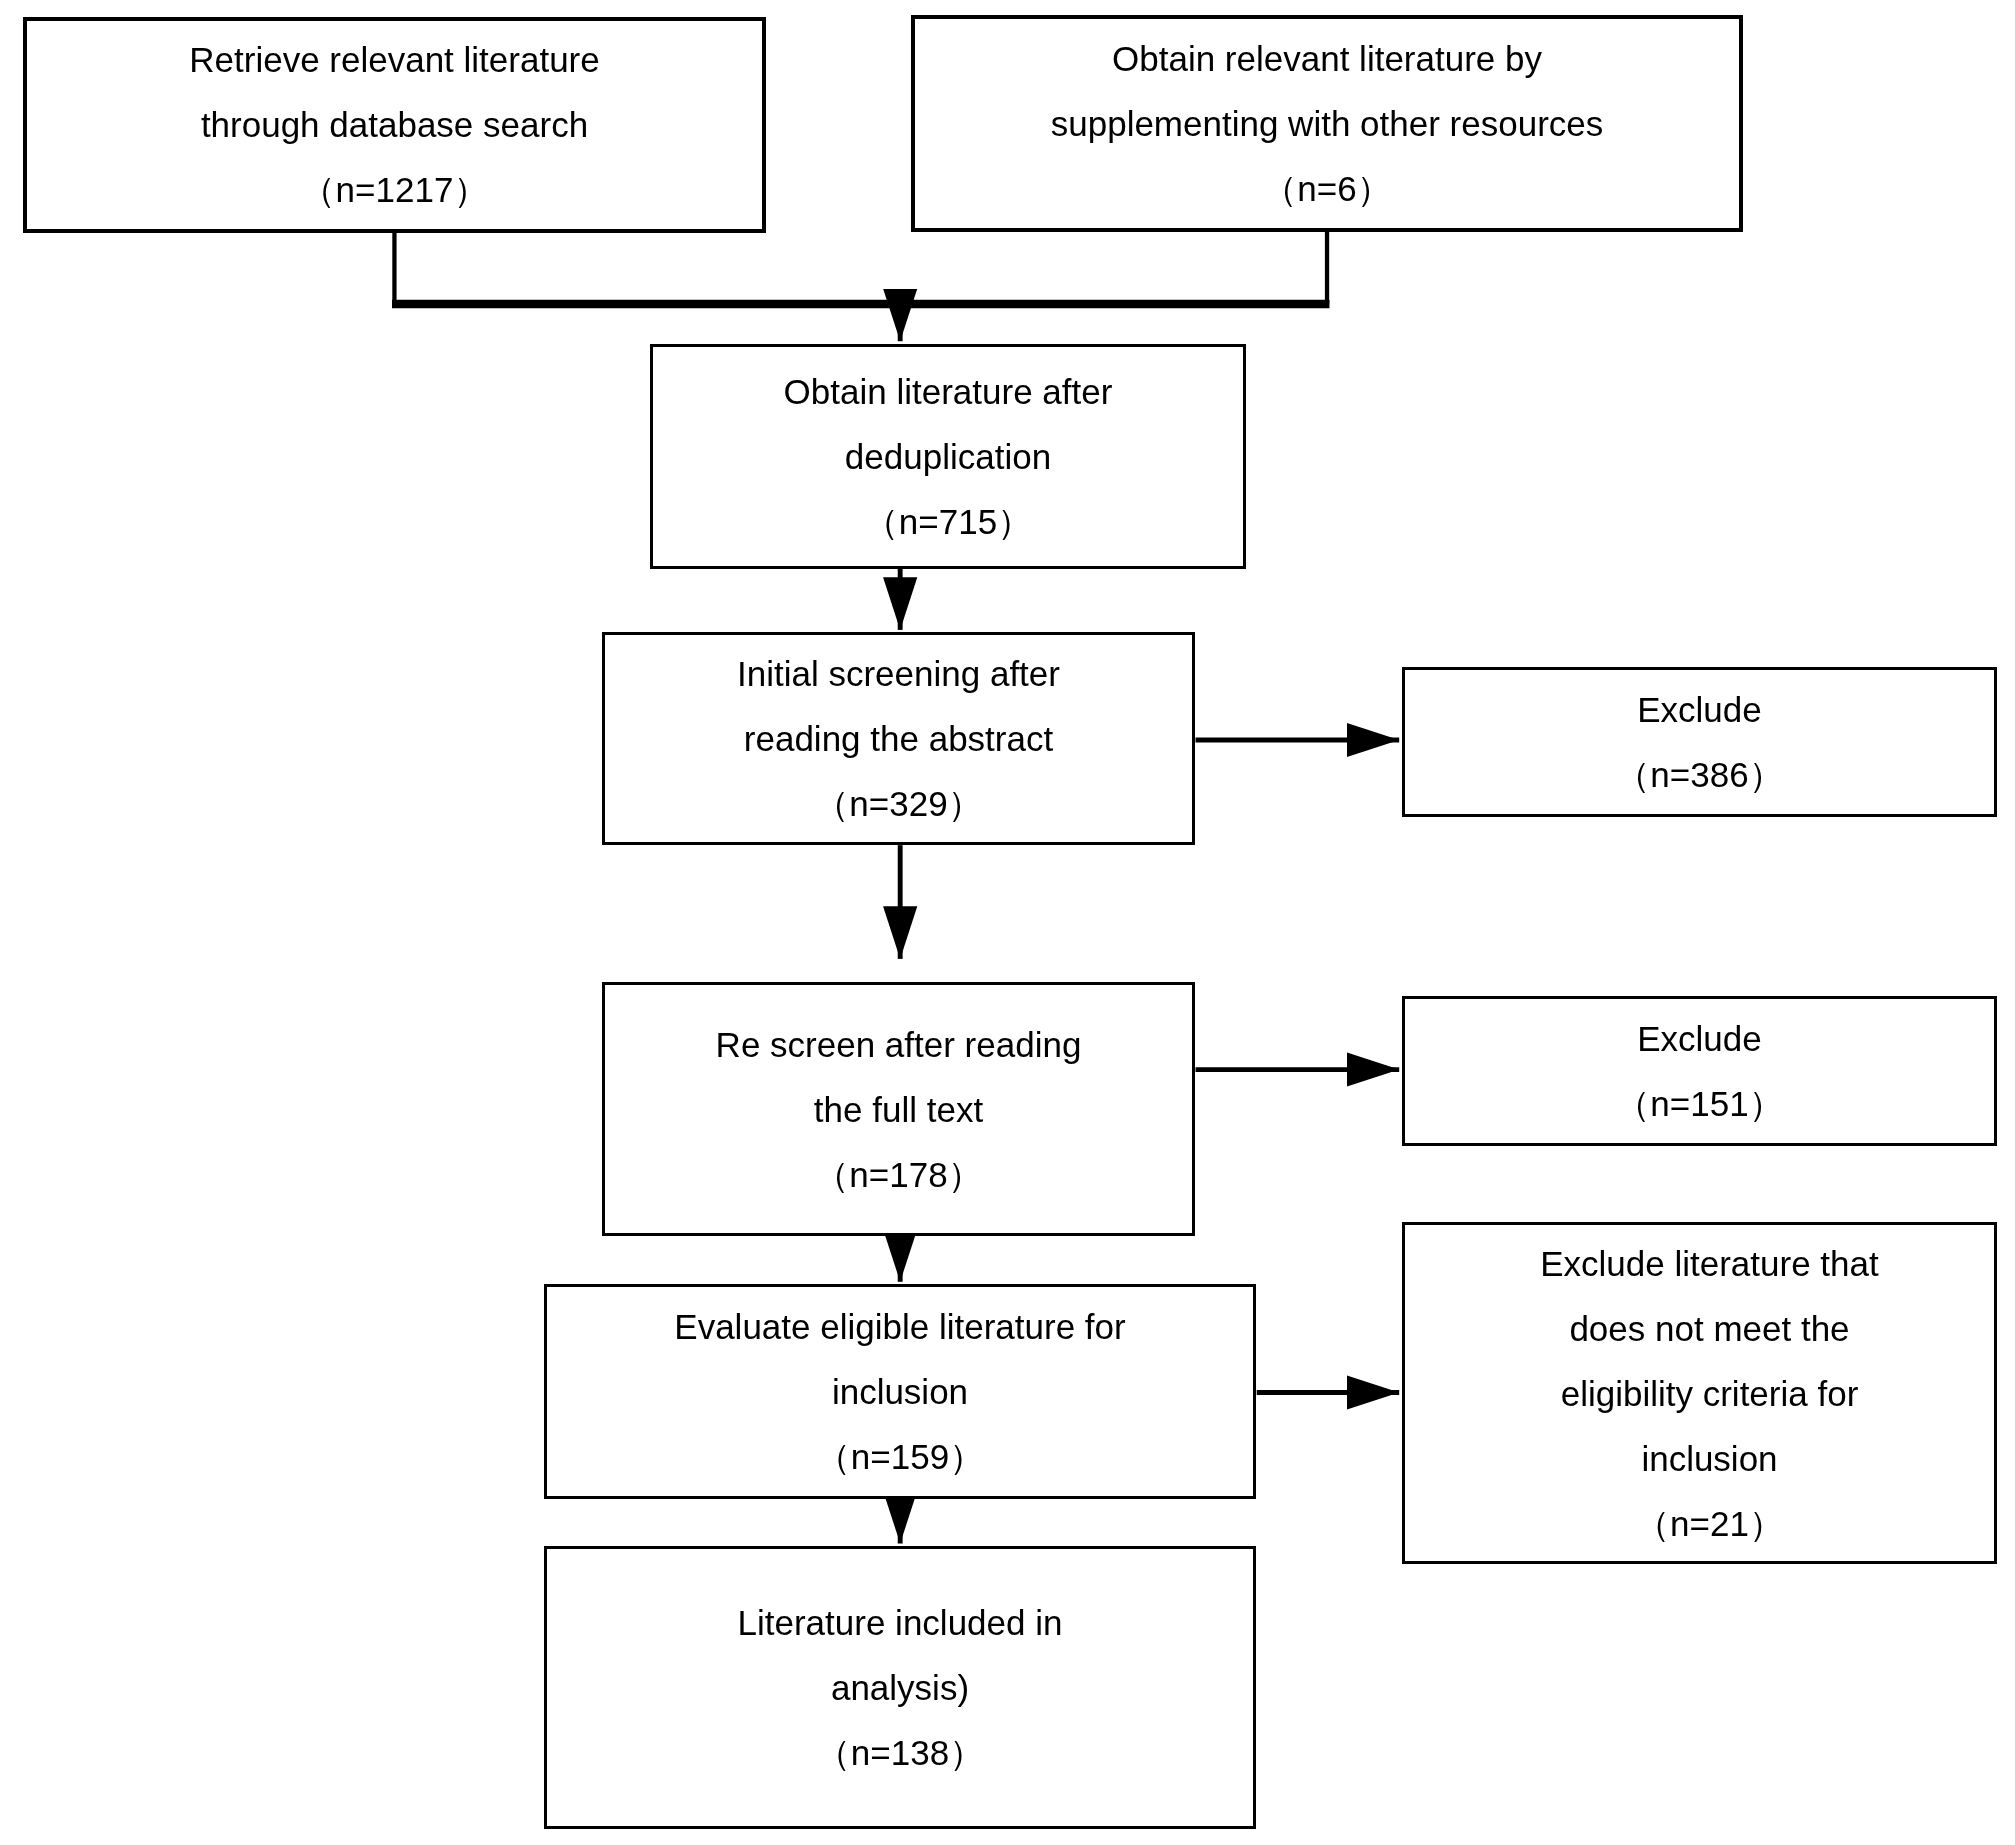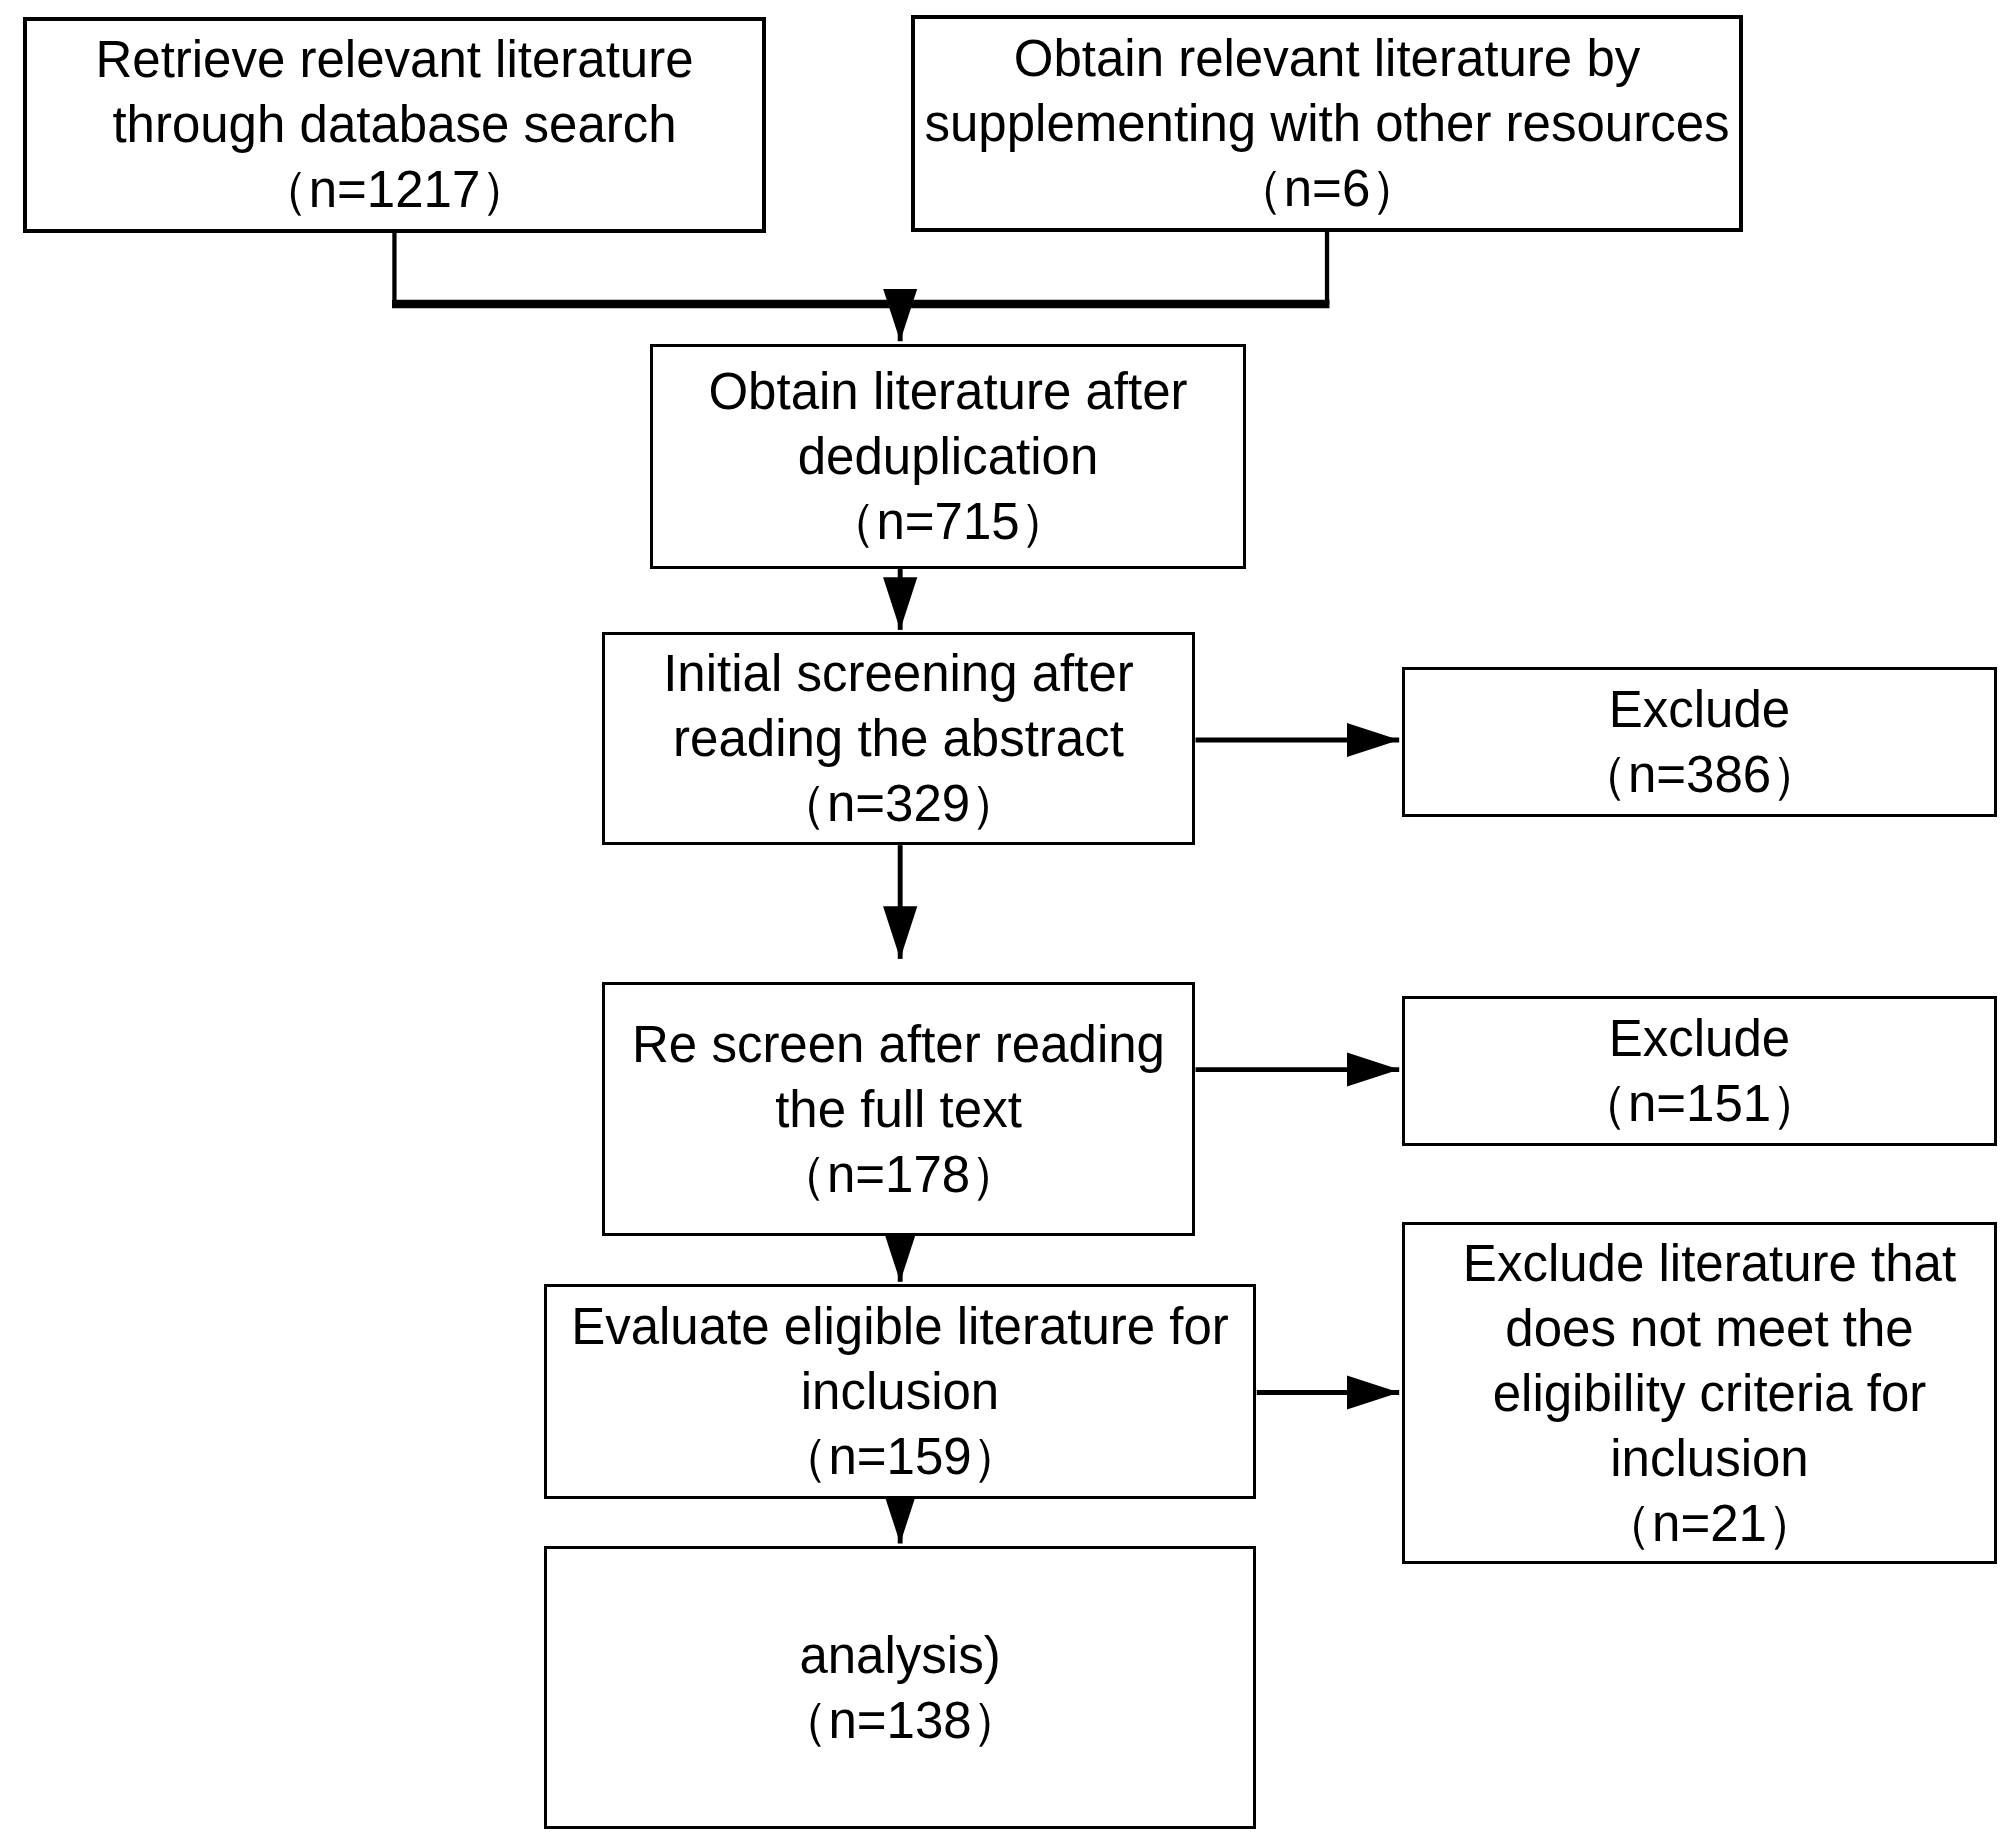--- a/index.html
+++ b/index.html
@@ -32,21 +32,21 @@
     display: flex;
     flex-direction: column;
     justify-content: center;
     align-items: center;
     text-align: center;
   }
   .flow-box.thick {
     border-width: 4.3px;
   }
   .flow-box .line {
-    font-size: 51px;
+    font-size: 35px;
     line-height: 65px;
     white-space: nowrap;
   }
 </style>
 </head>
 <body>
 
 <div class="canvas">
 
   <svg class="connectors" viewBox="0 0 3295 3017" xmlns="http://www.w3.org/2000/svg">
@@ -119,18 +119,19 @@
 
   <div class="flow-box" style="left:1402px; top:1222px; width:595px; height:342px;padding-left:20px;">
     <div class="line">Exclude literature that</div>
     <div class="line">does not meet the</div>
     <div class="line">eligibility criteria for</div>
     <div class="line">inclusion</div>
     <div class="line">（n=21）</div>
   </div>
 
   <div class="flow-box" style="left:544px; top:1546px; width:712px; height:283px;">
+    <div class="line">Literature included in</div>
     <div class="line">analysis)</div>
     <div class="line">（n=138）</div>
   </div>
 
 </div>
 
 
 </body></html>

